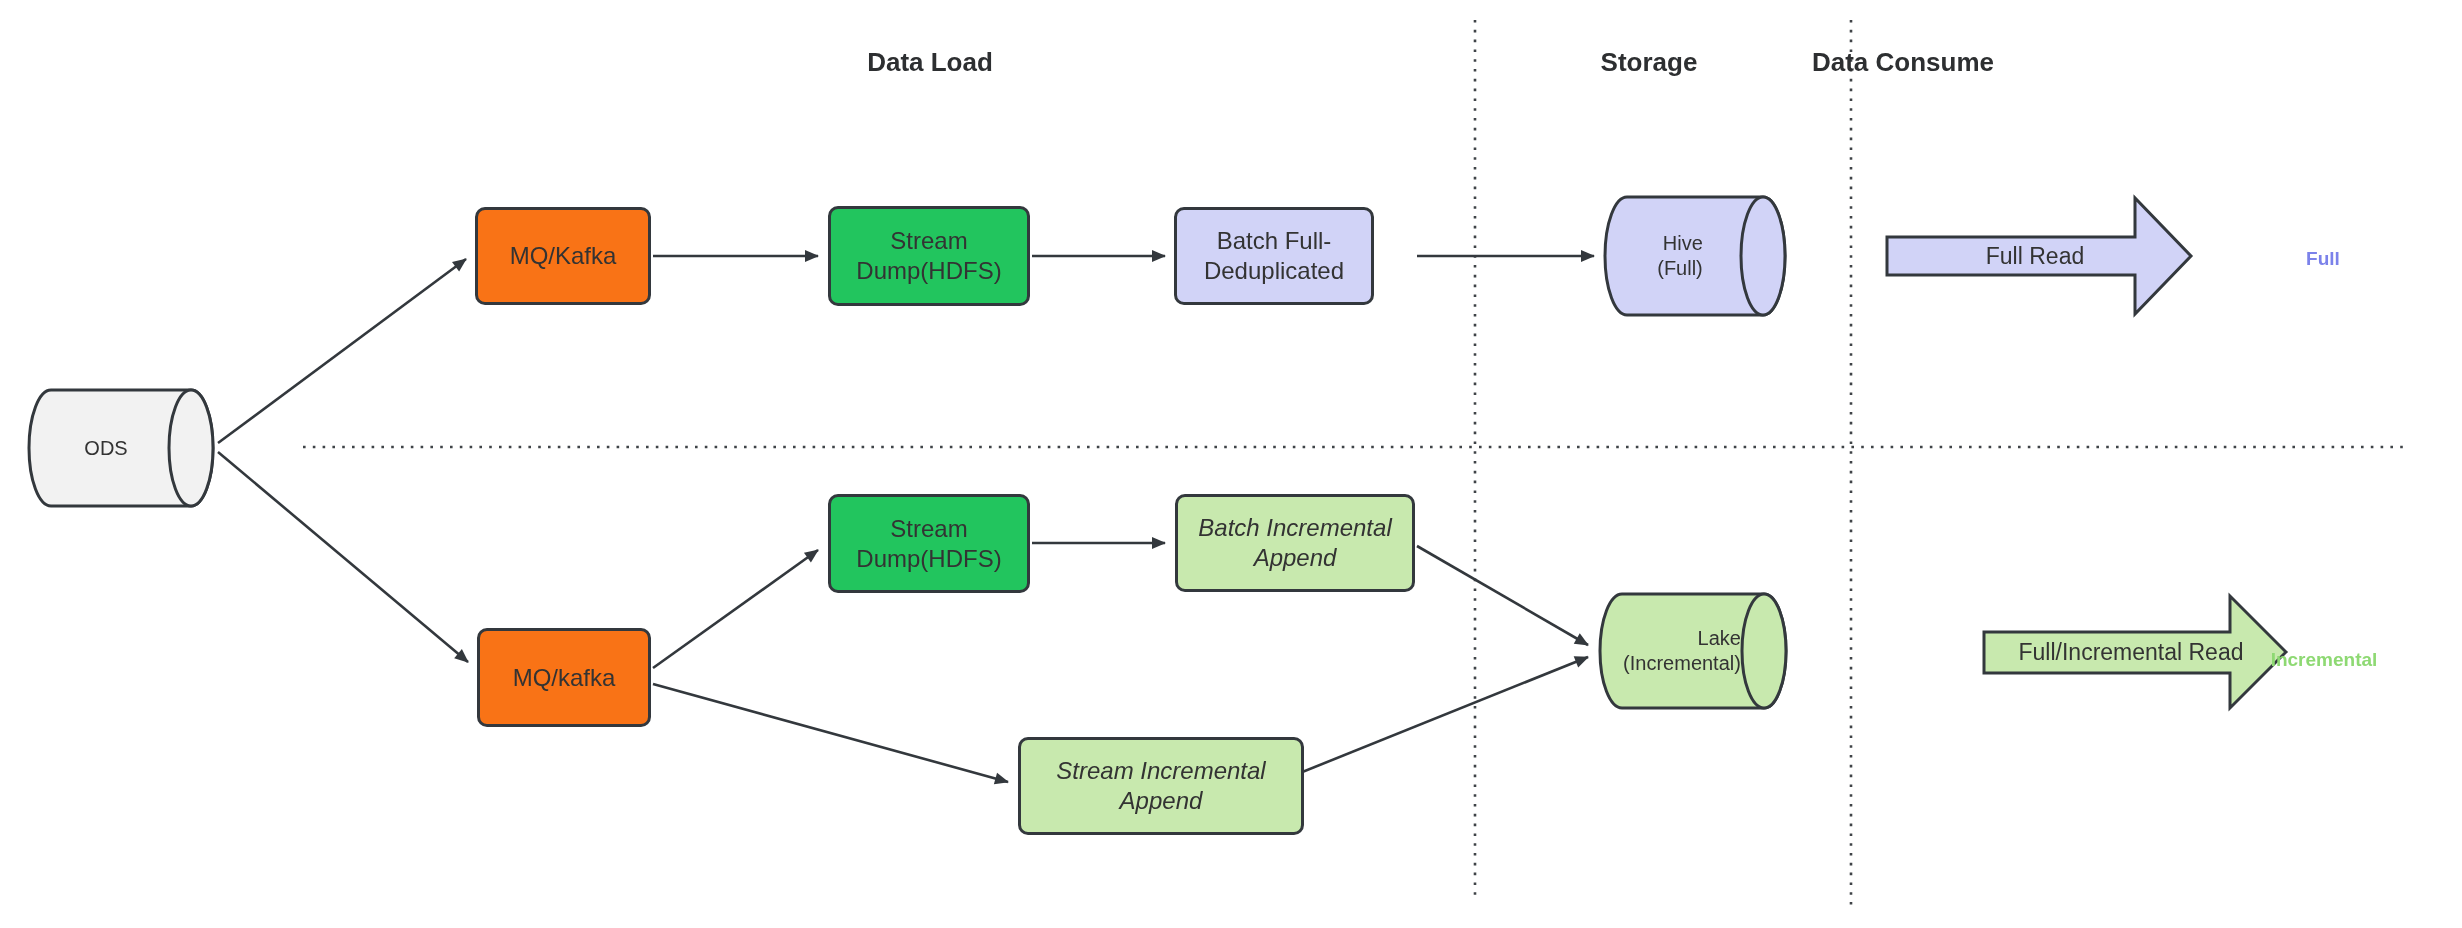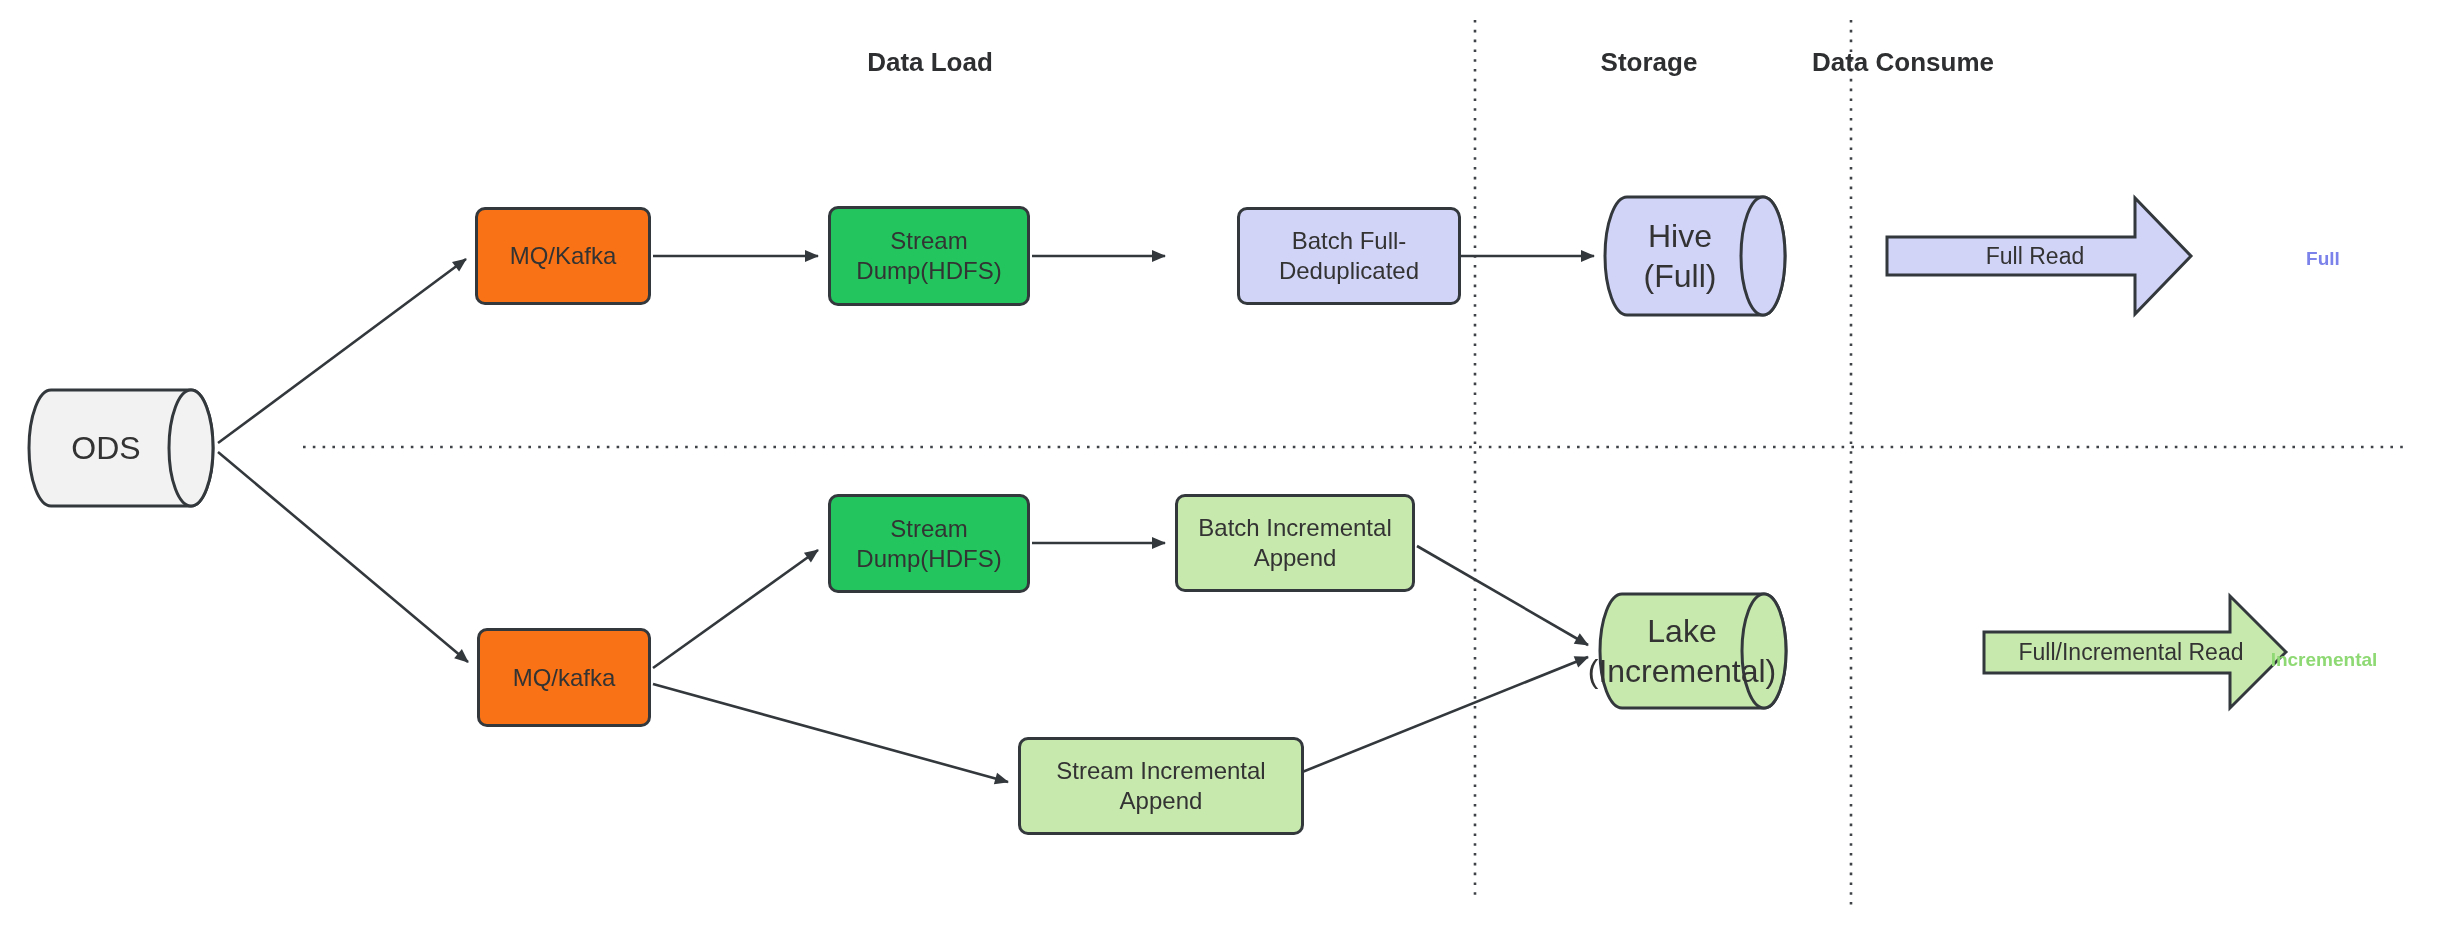--- a/index.html
+++ b/index.html
@@ -17,27 +17,27 @@
   .box{
     position:absolute; box-sizing:border-box;
     border:3px solid #33383d; border-radius:10px;
     display:flex; align-items:center; justify-content:center;
     text-align:center; font-size:24px; line-height:1.25; color:#333333;
     white-space:pre-line;
   }
   .fill-gray{background:#f97316;}
   .fill-cream{background:#22c55e;}
   .fill-lav{background:#d1d3f7;}
-  .fill-green{background:#c8e9ae;}
+  .fill-green{background:#c8e9ae;font-style:italic;}
   .shape{position:absolute;}
   .shape > svg{position:absolute; left:0; top:0; overflow:visible;}
   .shape .node-label{
     position:absolute; left:0; top:0; right:0; bottom:0;
     display:flex; align-items:center; justify-content:center;
-    text-align:center; font-size:32px; line-height:1.25; color:#333333; white-space:pre-line;
+    text-align:right; font-size:20px; line-height:1.25; color:#333333; white-space:pre-line;
   }
   .cyl-label{padding-right:30px;}
   .arrow-label{
     position:absolute; display:flex; align-items:center; justify-content:center;
     font-size:23px; color:#333333; white-space:nowrap;margin-left:25px;
   }
   .tag{
     position:absolute; transform:translateX(-50%);
     font-size:19px; font-weight:600; white-space:nowrap; line-height:32px;
   }
@@ -82,21 +82,21 @@
     <svg width="188" height="120" viewBox="0 0 188 120">
       <path class="cyl-stroke" d="M24,2 L164,2 A22,58 0 0 1 164,118 L24,118 A22,58 0 0 1 24,2 Z" fill="#f2f2f2"></path>
       <ellipse class="cyl-stroke" cx="164" cy="60" rx="22" ry="58" fill="#f2f2f2"></ellipse>
     </svg>
     <div class="node-label cyl-label">ODS</div>
   </div>
 
   <div class="box fill-gray" style="left:475px;  top:207px; width:176px; height:98px;">MQ/Kafka</div>
   <div class="box fill-cream" style="left:828px;  top:206px; width:202px; height:100px;">Stream
 Dump(HDFS)</div>
-  <div class="box fill-lav" style="left:1237px; top:207px; width:224px; height:98px;">Batch Full-
+  <div class="box fill-lav" style="left:1174px; top:207px; width:200px; height:98px;">Batch Full-
 Deduplicated</div>
 
   <div class="shape" style="left:1603px; top:195px; width:184px; height:122px;">
     <svg width="184" height="122" viewBox="0 0 184 122">
       <path class="cyl-stroke" d="M24,2 L160,2 A22,59 0 0 1 160,120 L24,120 A22,59 0 0 1 24,2 Z" fill="#d1d3f7"></path>
       <ellipse class="cyl-stroke" cx="160" cy="61" rx="22" ry="59" fill="#d1d3f7"></ellipse>
     </svg>
     <div class="node-label cyl-label">Hive
 (Full)</div>
   </div>

